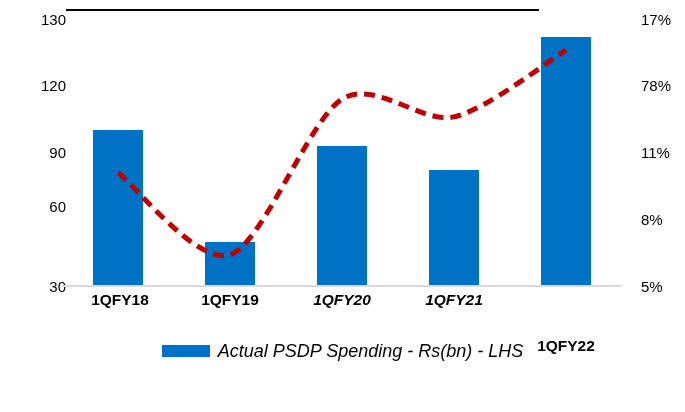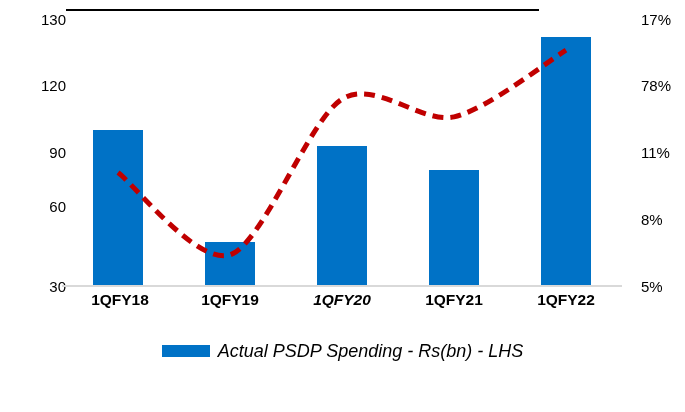--- a/index.html
+++ b/index.html
@@ -158,22 +158,22 @@
   <div class="x-axis-line"></div>
 
   <svg class="plot" id="line-layer" viewBox="0 0 685 412" preserveAspectRatio="none">
       <path d="M 118.00 172.53 C 134.43 184.60, 197.15 265.62, 230.00 254.85 C 262.85 244.08, 309.15 119.33, 342.00 99.10 C 374.85 78.87, 421.15 124.08, 454.00 116.90 C 486.85 109.72, 549.57 59.94, 566.00 50.15" fill="none" stroke="#c00000" stroke-width="5" stroke-dasharray="11 7" stroke-linecap="butt"></path>
     </svg>
 
   <div id="x-labels">
       <div class="x-tick-label" style="left: 120px;">1QFY18</div>
       <div class="x-tick-label" style="left: 230px;">1QFY19</div>
       <div class="x-tick-label" style="left: 342px; font-style: italic;">1QFY20</div>
-      <div class="x-tick-label" style="left: 454px;">1QFY21</div>
-      <div class="x-tick-label" style="left: 566px;">1QFY22</div>
+      <div class="x-tick-label" style="left: 454px; font-style: italic;">1QFY21</div>
+      <div class="x-tick-label" style="left: 566px; margin-top: 46px;">1QFY22</div>
     </div>
 
   <div class="legend">
     <div class="legend-row">
       <span class="legend-swatch-bar"></span>
       <span class="legend-text">Actual PSDP Spending - Rs(bn) - LHS</span>
     </div>
   </div>
 
 </div>

